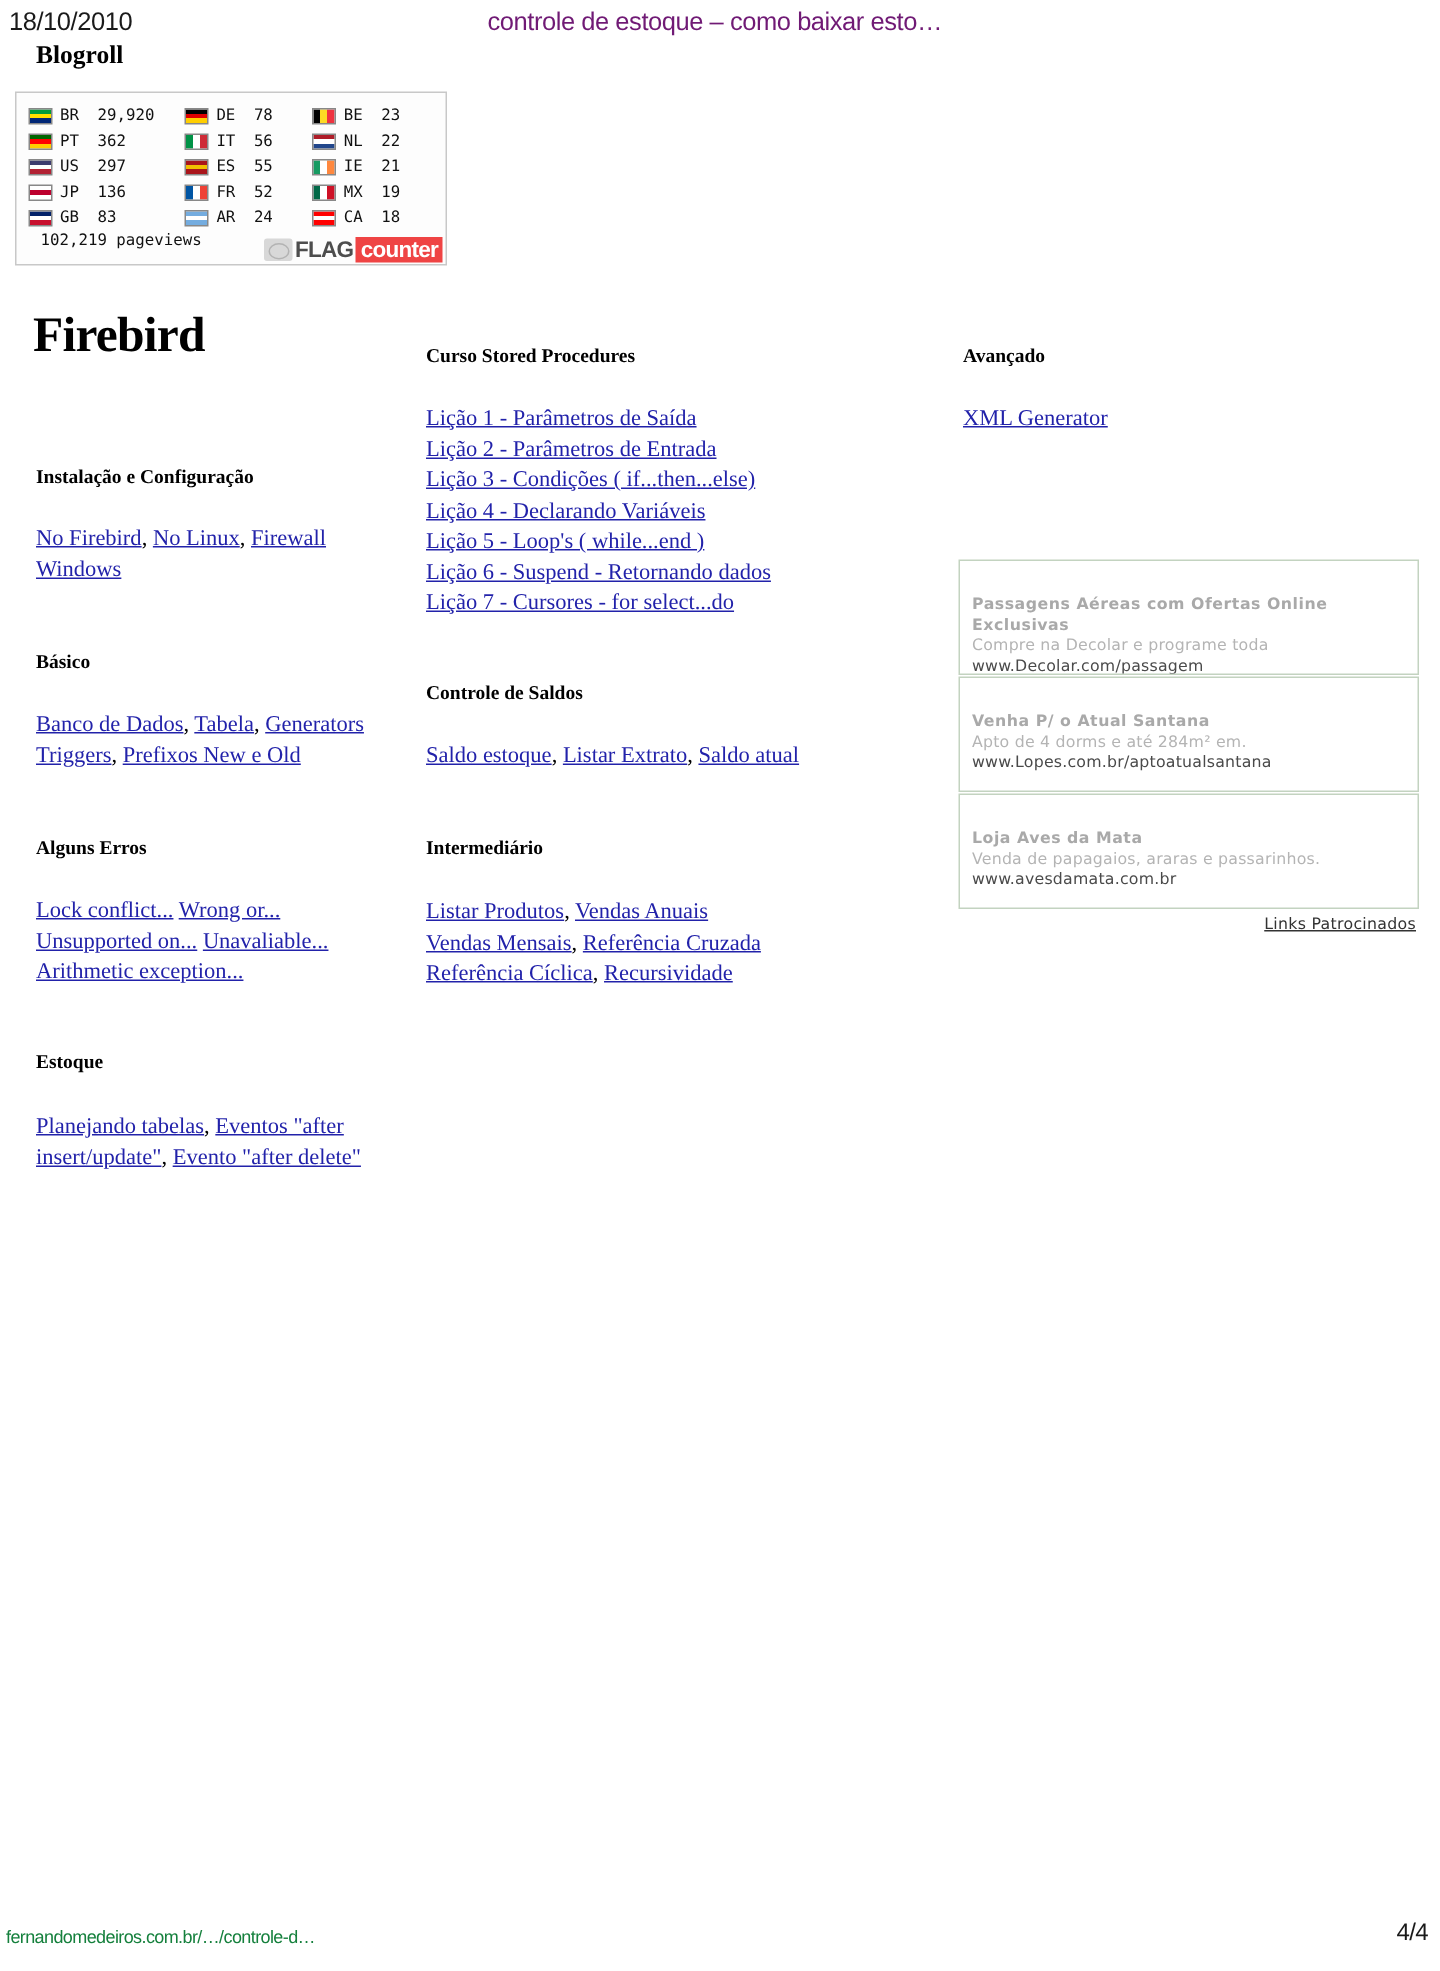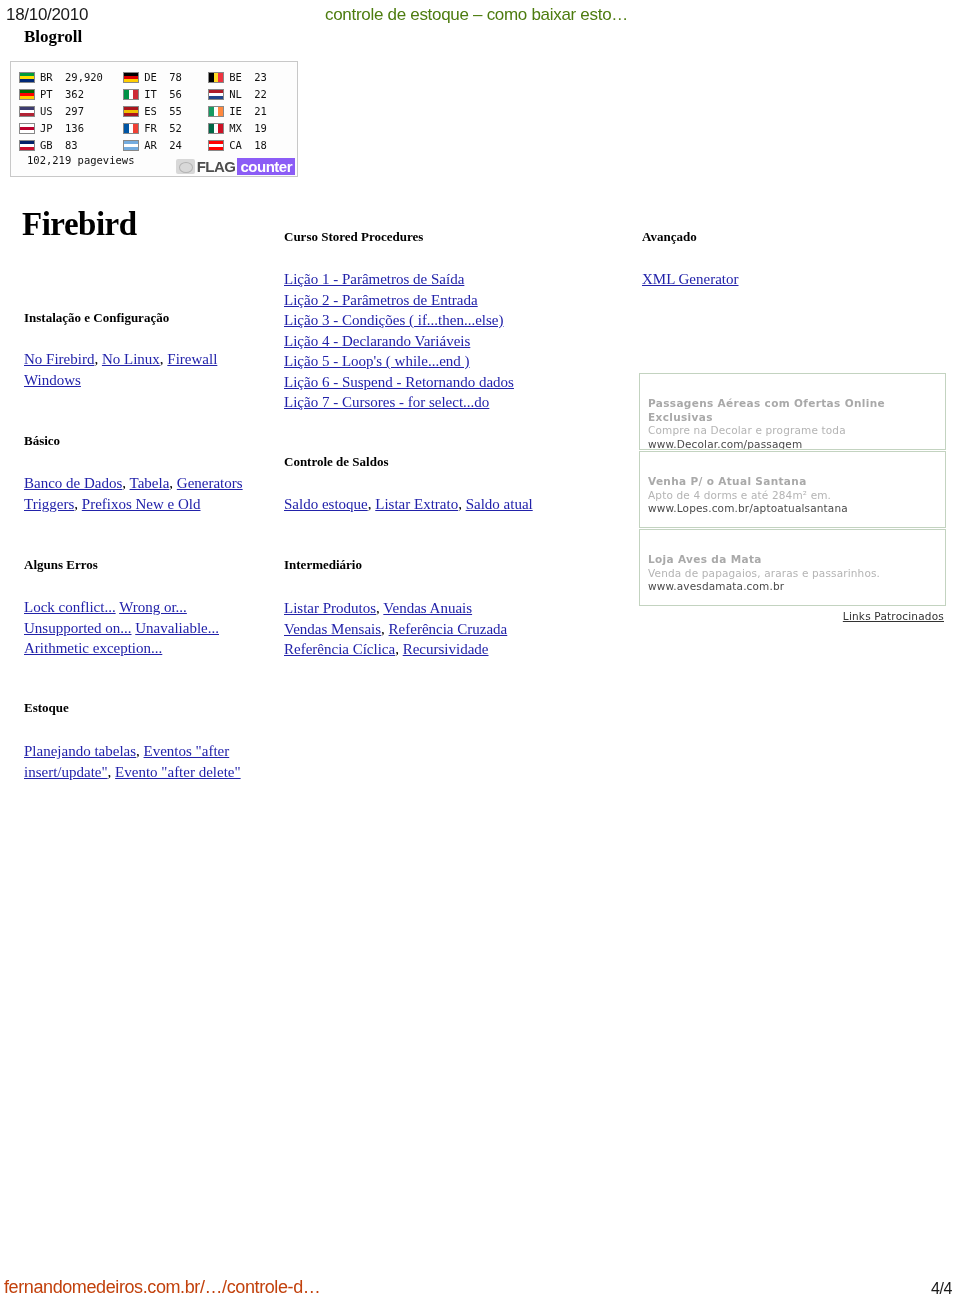--- a/index.html
+++ b/index.html
@@ -25,21 +25,21 @@
     font-size: 17px;
     color: #1a1a1a;
     letter-spacing: -0.3px;
   }
   .hdr-title {
     position: absolute;
     left: 325px;
     top: 5px;
     font-family: "Liberation Sans", sans-serif;
     font-size: 17px;
-    color: #4d7c0f;
+    color: #701a75;
     letter-spacing: -0.3px;
     white-space: nowrap;
   }
   .blogroll {
     position: absolute;
     left: 24px;
     top: 27px;
     font-size: 17px;
     font-weight: bold;
   }
@@ -125,21 +125,21 @@
     font-weight: bold;
     font-size: 15px;
     color: #4d4d4d;
     letter-spacing: -0.5px;
   }
   .fc-brand-counter {
     font-family: "Liberation Sans", sans-serif;
     font-weight: bold;
     font-size: 15px;
     color: #ffffff;
-    background: #8b5cf6;
+    background: #ef4444;
     padding: 0 3px;
     margin-left: 2px;
     letter-spacing: -0.5px;
   }
 
   
   .h1-firebird {
     position: absolute;
     left: 22px;
     top: 206px;
@@ -207,22 +207,22 @@
     cursor: pointer;
     padding-left: 24px;
   }
 
   
   .footer-left {
     position: absolute;
     left: 4px;
     bottom: 16px;
     font-family: "Liberation Sans", sans-serif;
-    font-size: 18px;
-    color: #c2410c;
+    font-size: 12px;
+    color: #15803d;
     letter-spacing: -0.4px;
     text-align: center;
   }
   .footer-right {
     position: absolute;
     right: 8px;
     bottom: 16px;
     font-family: "Liberation Sans", sans-serif;
     font-size: 16px;
     color: #1a1a1a;

